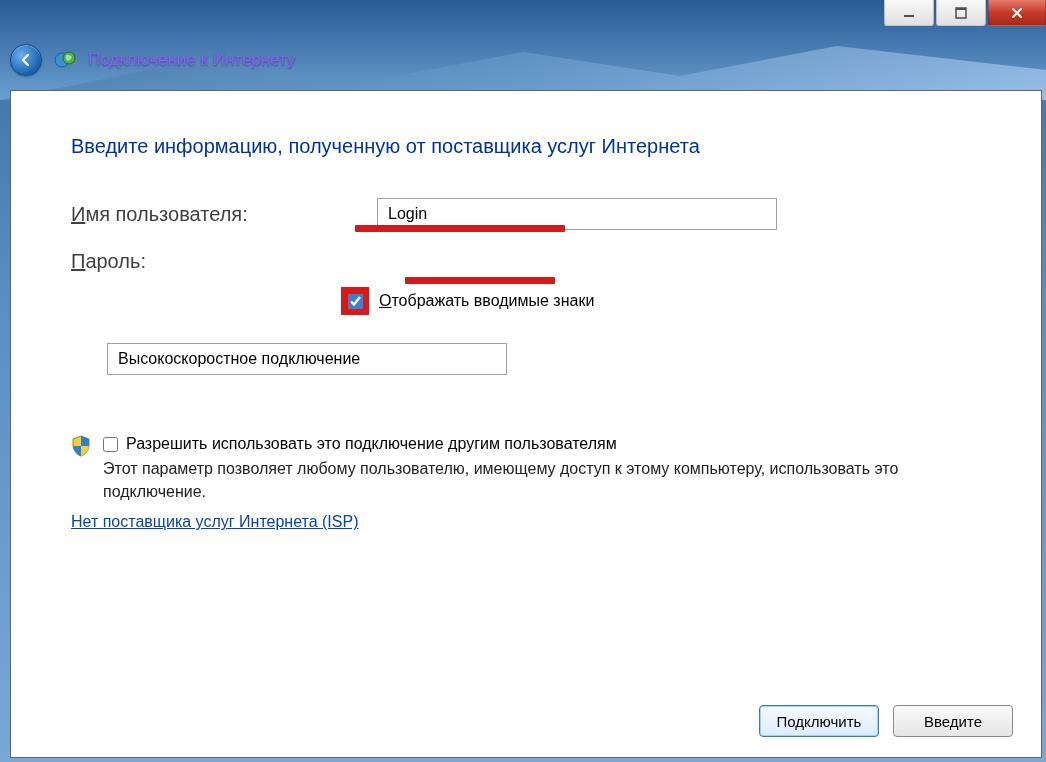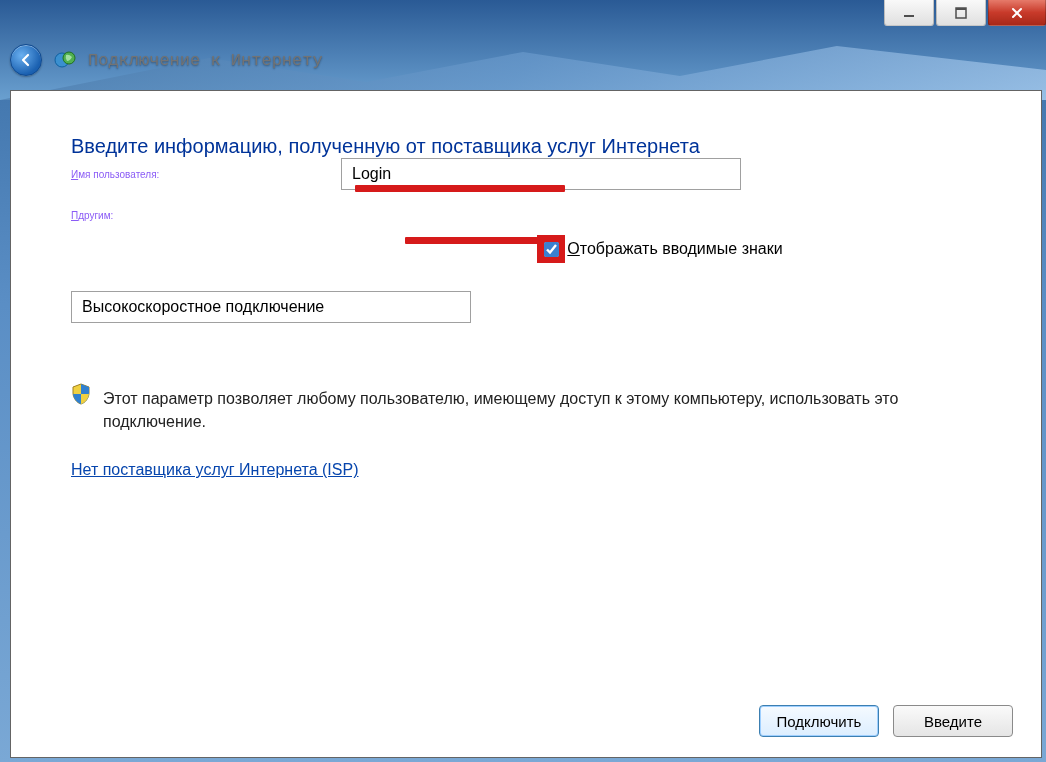--- a/index.html
+++ b/index.html
@@ -53,24 +53,23 @@
     .chrome-btn.maximize svg, .chrome-btn.minimize svg { opacity: 0.85; }
     
     .wizard-header {
       position: absolute;
       top: 40px;
       left: 10px;
       display: flex;
       align-items: center;
       gap: 12px;
       height: 40px;
-      color: #737373;
+      color: #8b5cf6;
       text-shadow: 0 1px 2px rgba(0,0,0,0.4);
       font-size: 17px;
-      font-family: Liberation Mono, monospace;
     }
     .back-btn {
       width: 32px; height: 32px;
       border-radius: 50%;
       background: radial-gradient(circle at 35% 35%, #6ab0f0, #1a60b0 70%);
       border: 1px solid #104a90;
       display: flex; align-items: center; justify-content: center;
       color: #fff;
       cursor: pointer;
       box-shadow: inset 0 1px 0 rgba(255,255,255,0.4), 0 1px 2px rgba(0,0,0,0.3);
@@ -86,54 +85,55 @@
       right: 4px;
       bottom: 4px;
       background: #fff;
       border: 1px solid #646464;
       padding: 44px 60px 30px 60px;
     }
     .page-title {
       color: #003399;
       font-size: 20px;
       font-weight: 400;
+      margin-bottom: 40px;
     }
     .form-row {
       display: flex;
       align-items: center;
       margin-bottom: 20px;
       position: relative;
     }
     .form-label {
       width: 270px;
-      font-size: 10px;
-      color: #8b5cf6;
+      font-size: 20px;
+      color: #404040;
     }
     .form-label .ul { text-decoration: underline; }
     .form-input {
       width: 400px;
       height: 32px;
       border: 1px solid #a0a0a0;
       padding: 0 10px;
       font-size: 16px;
       font-family: inherit;
+      margin-left: 36px;
     }
     .checkbox-area {
       margin-left: 270px;
       margin-top: -6px;
       margin-bottom: 28px;
     }
     .checkbox-row {
       display: flex;
       align-items: center;
-      gap: 0;
+      gap: 8px;
       margin-bottom: 8px;
       font-size: 16px;
       position: relative;
-      justify-content: center;
     }
     .checkbox-row.focused .cb-label {
       outline: 1px dotted #333;
       outline-offset: 1px;
     }
     .red-marker-cb {
       position: relative;
       width: 28px; height: 28px;
       background: #d61a1a;
       display: flex; align-items: center; justify-content: center;
@@ -156,21 +156,21 @@
     .allow-content { flex: 1; }
     .allow-top { display: flex; align-items: center; gap: 8px; font-size: 16px; }
     .allow-desc {
       font-size: 16px;
       color: #222;
       margin-top: 4px;
       line-height: 1.45;
     }
     .isp-link {
       display: inline-block;
-      margin-top: 28px;
+      margin-top: 10px;
       color: #0645ad;
       font-size: 16px;
       text-decoration: underline;
       cursor: pointer;
     }
     
     .button-row {
       position: absolute;
       bottom: 20px;
       right: 28px;
@@ -248,21 +248,21 @@
 
   
   <div class="form-row">
     <label class="form-label"><span class="ul">И</span><span>мя пользователя:</span></label>
     <input type="text" class="form-input" value="Login" style="">
     <div class="red-underline ru1"></div>
   </div>
 
   
   <div class="form-row">
-    <label class="form-label"><span class="ul">П</span><span>другим:</span></label>
+    <label class="form-label"><span class="ul">П</span><span>ароль:</span></label>
     <div class="red-underline ru2"></div>
   </div>
 
   
   <div class="checkbox-area">
     <div class="checkbox-row">
       <span class="red-marker-cb">
         <input type="checkbox" checked="" style="">
       </span>
       <span class="cb-label"><span class="ul">О</span><span>тображать вводимые знаки</span></span>
@@ -278,20 +278,24 @@
   <div class="allow-row">
     <span class="shield-icon">
       <svg width="20" height="22" viewBox="0 0 20 22">
         <path d="M10 1 L18 4 V10 C18 15 14 20 10 21 C6 20 2 15 2 10 V4 Z" fill="#f0d040" stroke="#a08020"></path>
         <path d="M10 1 L18 4 V10 C18 15 14 20 10 21 V1 Z" fill="#3080d0"></path>
         <path d="M10 11 L2 11 V10 C2 15 6 20 10 21 V11 Z" fill="#3080d0"></path>
         <path d="M10 11 L18 11 V10 C18 15 14 20 10 21 V11 Z" fill="#f0d040"></path>
       </svg>
     </span>
     <div class="allow-content">
+      <div class="allow-top">
+        <input type="checkbox" style="">
+        <span><span class="ul">Р</span><span>азрешить использовать это подключение другим пользователям</span></span>
+      </div>
       <div class="allow-desc">Этот параметр позволяет любому пользователю, имеющему доступ к этому компьютеру, использовать это подключение.</div>
     </div>
   </div>
 
   <a class="isp-link">Нет поставщика услуг Интернета (ISP)</a>
 
   
   <div class="button-row">
     <button class="win-btn primary">Подключить</button>
     <button class="win-btn">Введите</button>

